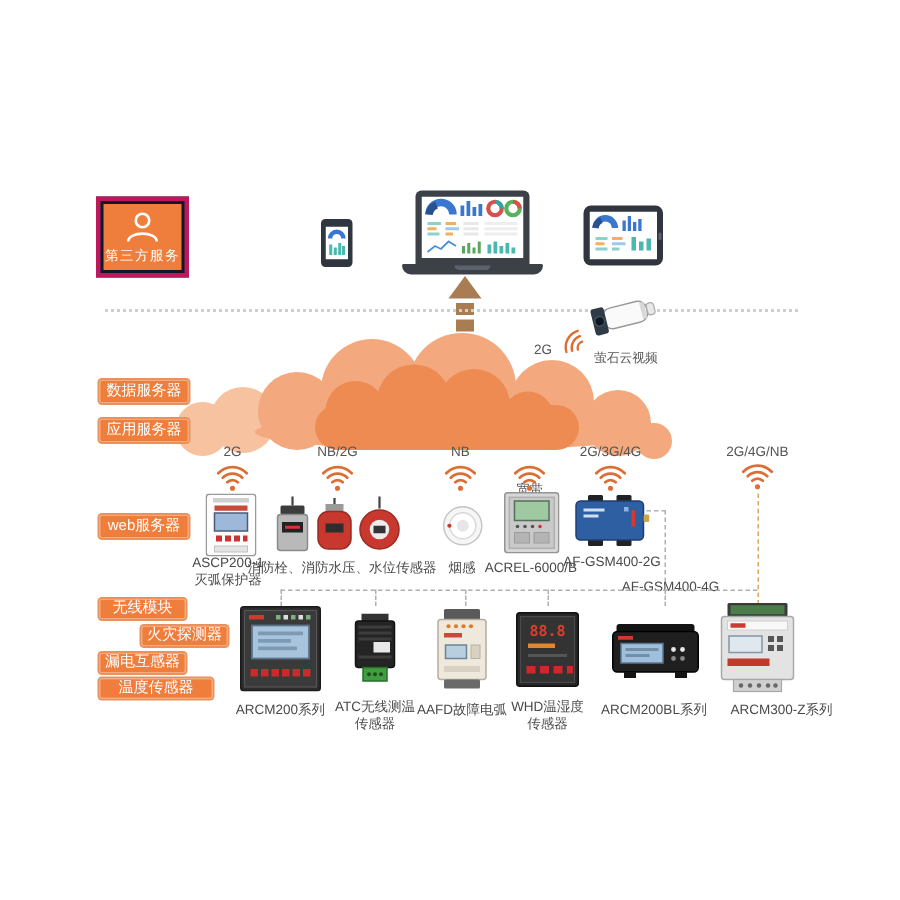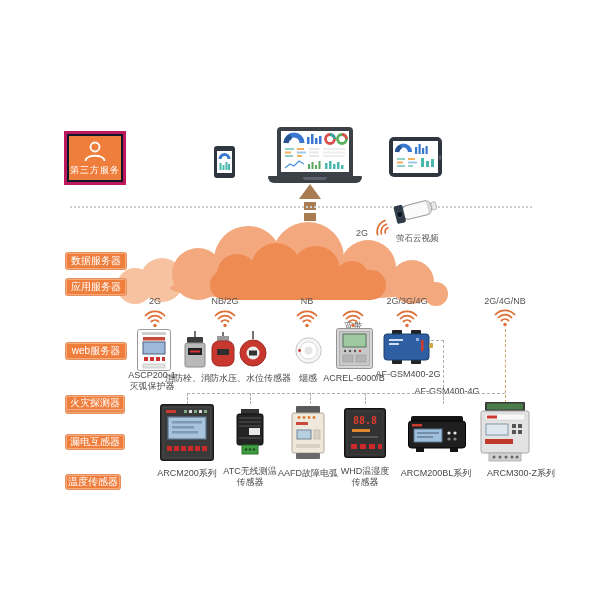--- a/index.html
+++ b/index.html
@@ -278,23 +278,23 @@
   <div class="dash-v" style="left:443px;top:340px;height:53px;"></div>
   <div class="dash-h" style="left:187px;top:393px;width:318px;"></div>
   <div class="dash-v" style="left:187px;top:393px;height:11px;"></div>
   <div class="dash-v" style="left:250px;top:393px;height:11px;"></div>
   <div class="dash-v" style="left:310px;top:393px;height:11px;"></div>
   <div class="dash-v" style="left:365px;top:393px;height:11px;"></div>
   <div class="dash-v" style="left:443px;top:393px;height:11px;"></div>
   <div class="odash-v" style="left:505px;top:329px;height:74px;"></div>
 
   <div class="obtn" style="top:399px;height:14px;line-height:14px;width:58px;">无线模块</div>
-  <div class="obtn" style="top:396px;height:14px;line-height:14px;width:58px;">火灾探测器</div>
+  <div class="obtn" style="top:417px;height:14px;line-height:14px;width:58px;margin-left:28px;">火灾探测器</div>
   <div class="obtn" style="top:435px;height:14px;line-height:14px;width:58px;text-align:center;">漏电互感器</div>
-  <div class="obtn" style="top:475px;height:14px;line-height:14px;width:54px;">温度传感器</div>
+  <div class="obtn" style="top:452px;height:14px;line-height:14px;width:76px;">温度传感器</div>
 
   <svg class="abs" style="left:160px;top:404px;" width="54" height="57" viewBox="0 0 54 57">
     <rect x="0.5" y="0.5" width="53" height="56" rx="2" fill="#2c2c2c" stroke="#1a1a1a"></rect>
     <rect x="3" y="3" width="48" height="51" fill="#3a3a3a" stroke="#555" stroke-width="0.8"></rect>
     <rect x="6" y="6" width="10" height="3" fill="#cc3b2f"></rect>
     <rect x="24" y="6" width="3" height="3" fill="#7fae7f"></rect>
     <rect x="29" y="6" width="3" height="3" fill="#ddd"></rect>
     <rect x="34" y="6" width="3" height="3" fill="#7fae7f"></rect>
     <rect x="39" y="6" width="3" height="3" fill="#ddd"></rect>
     <rect x="44" y="6" width="3" height="3" fill="#7fae7f"></rect>

